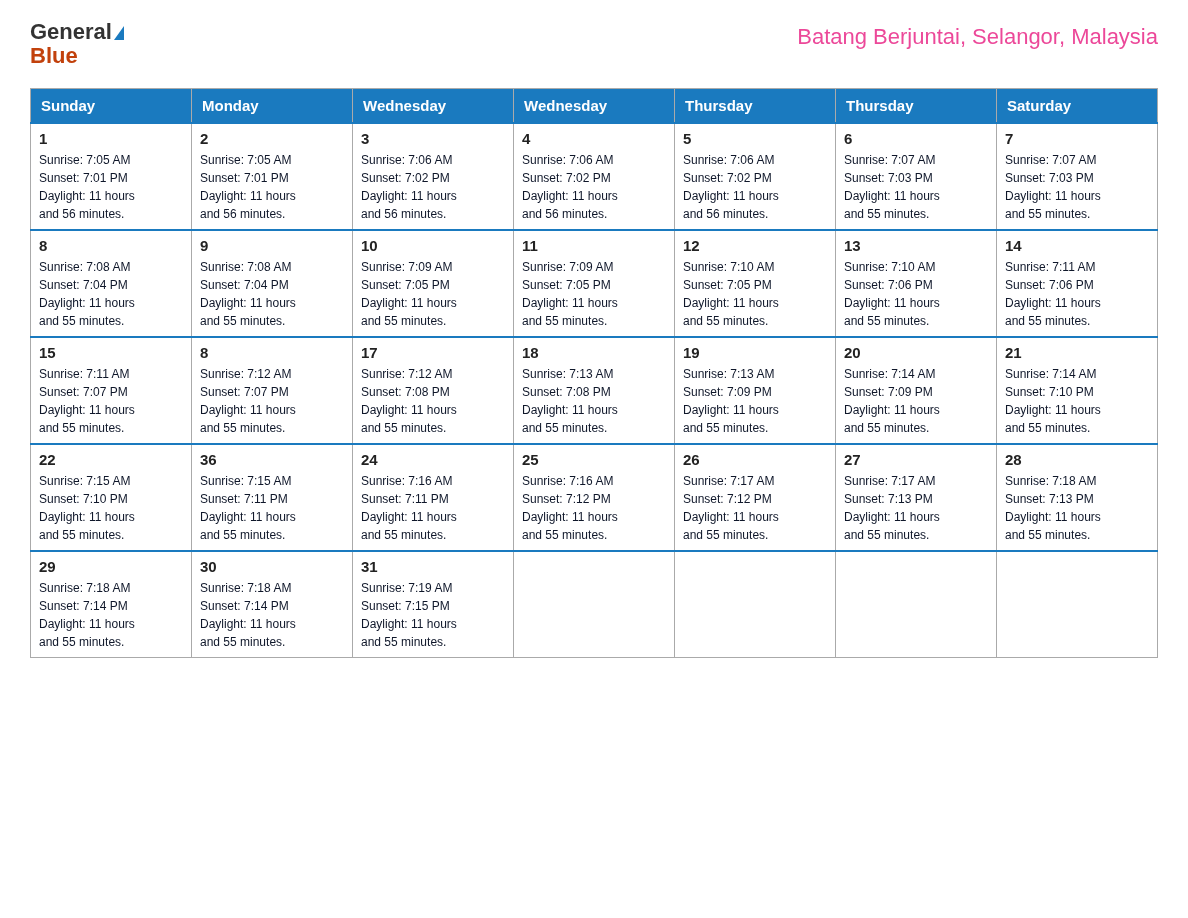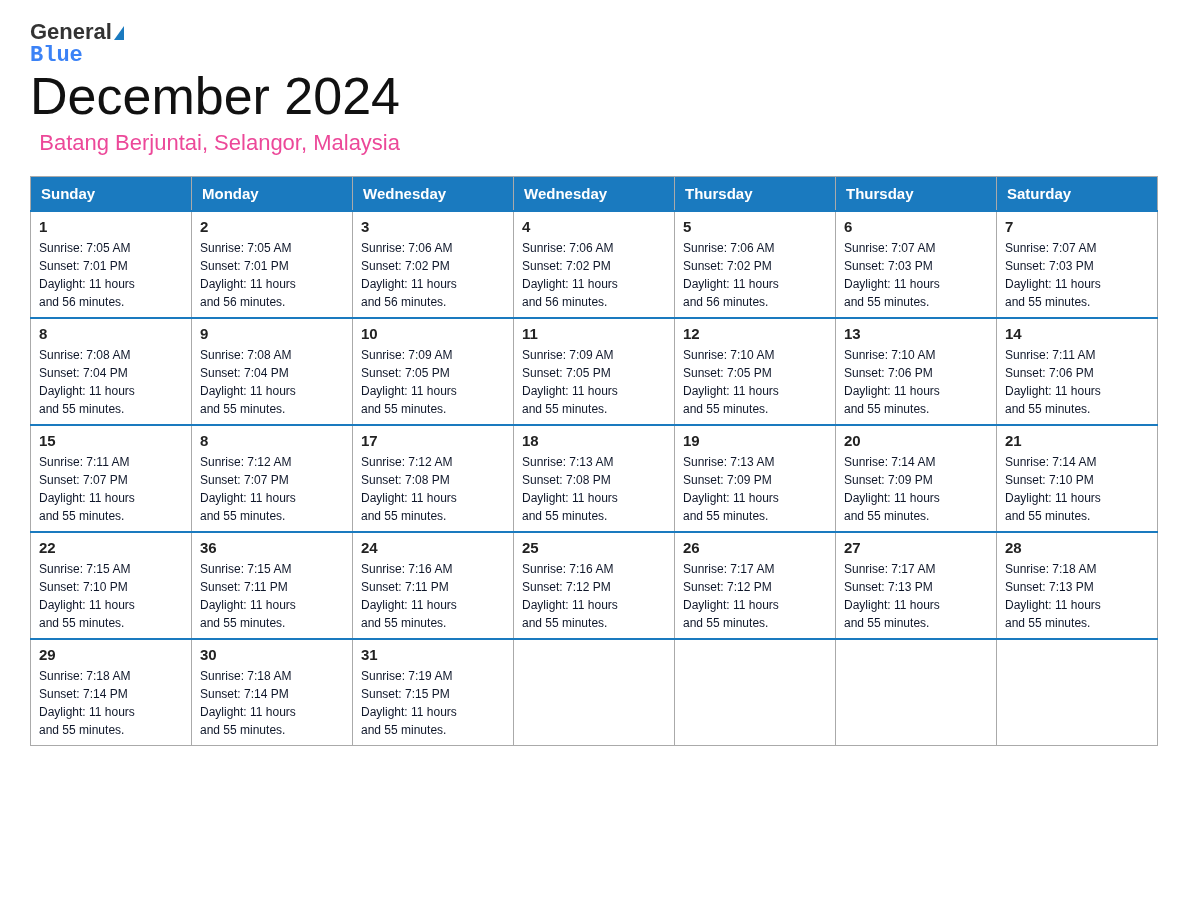--- a/index.html
+++ b/index.html
@@ -8,31 +8,30 @@
       background: #fff;
       width: 1188px;
       min-height: 918px;
       padding: 20px 30px;
     }
     .header {
       display: flex;
       justify-content: space-between;
       align-items: flex-start;
       margin-bottom: 20px;
-      flex-direction: column;
     }
     .logo {
       display: flex;
       flex-direction: column;
       font-size: 22px;
       font-weight: bold;
       line-height: 1.1;
     }
     .logo-general { color: #333; }
-    .logo-blue { color: #3b82f6; font-family: Liberation Mono, monospace; }
+    .logo-blue { color: #c2410c; }
     .logo-triangle {
       display: inline-block;
       width: 0;
       height: 0;
       border-left: 10px solid transparent;
       border-bottom: 14px solid #1a7abf;
       margin-left: 2px;
       vertical-align: middle;
     }
     .title-block {
@@ -95,21 +94,20 @@
 <body>
 
 <div class="header">
   <div class="logo">
     <div>
       <span class="logo-general">General</span><span class="logo-triangle"></span>
     </div>
     <div class="logo-blue">Blue</div>
   </div>
   <div class="title-block">
-    <div class="month-title">December 2024</div>
     <div class="location-title">Batang Berjuntai, Selangor, Malaysia</div>
   </div>
 </div>
 
 <table class="calendar-table">
   <thead>
     <tr>
       <th>Sunday</th>
       <th>Monday</th>
       <th>Wednesday</th>

